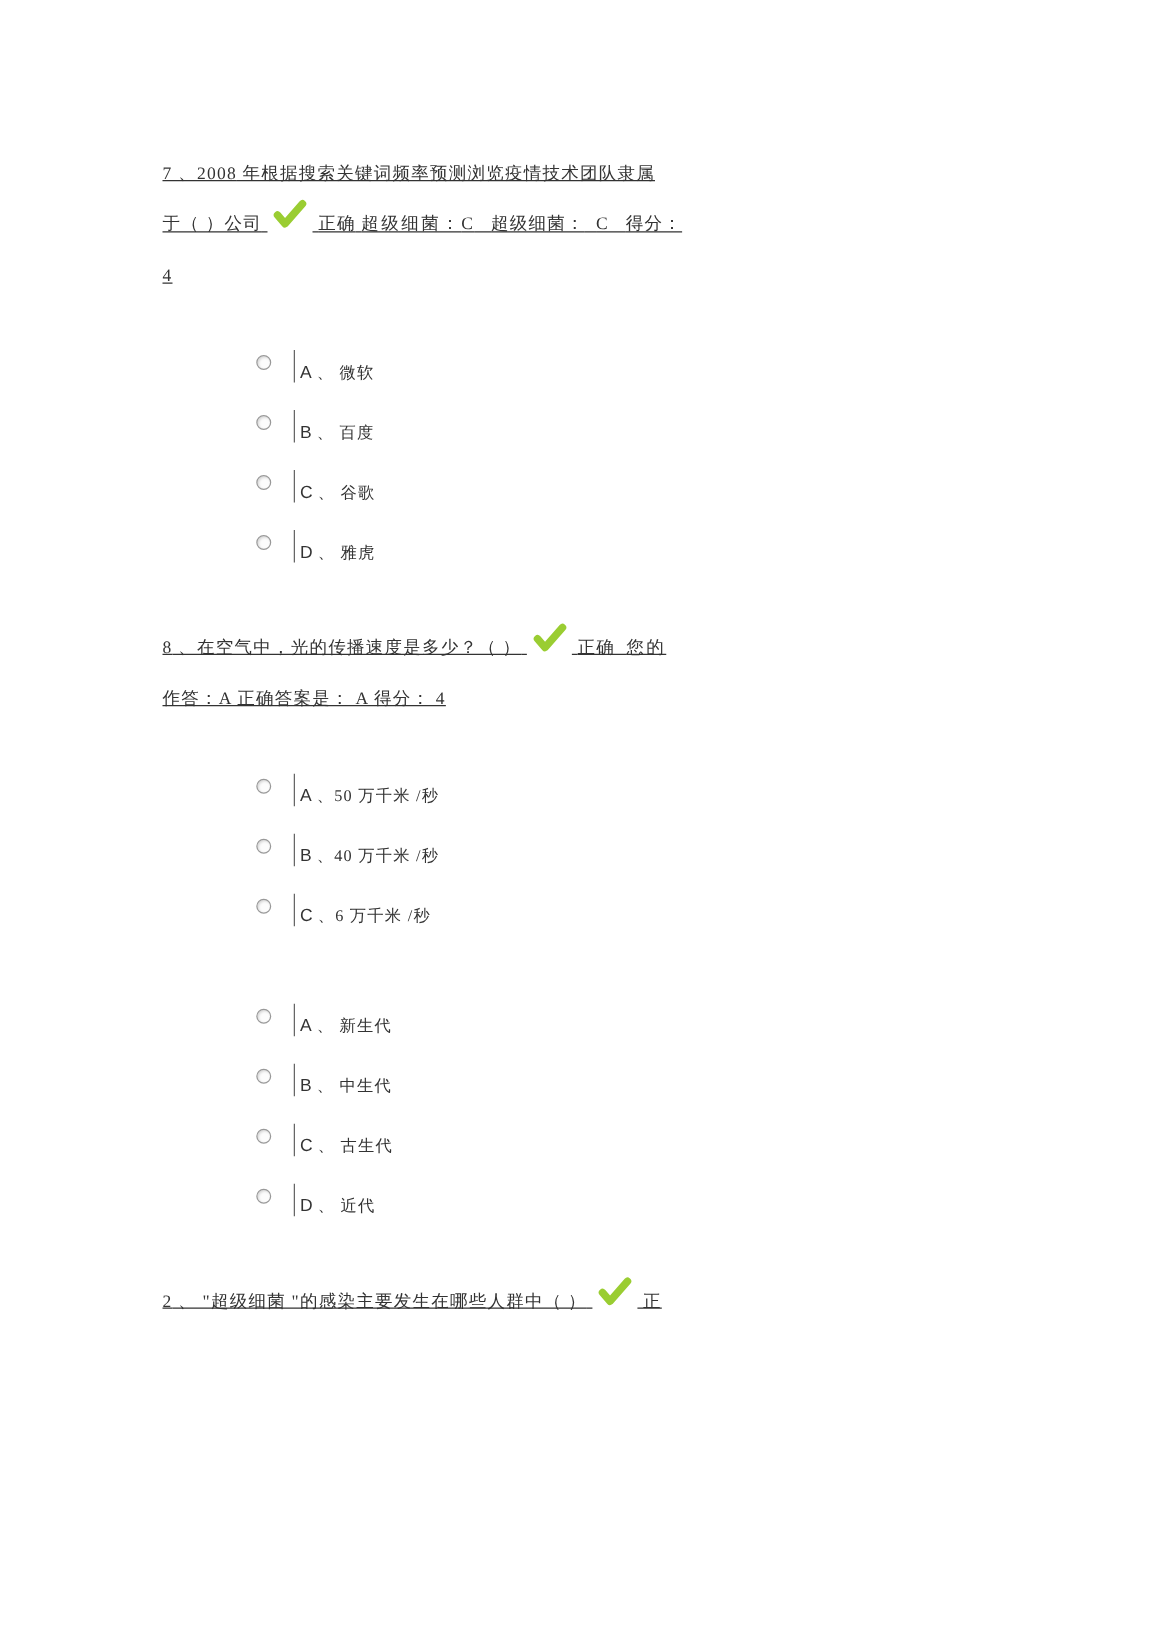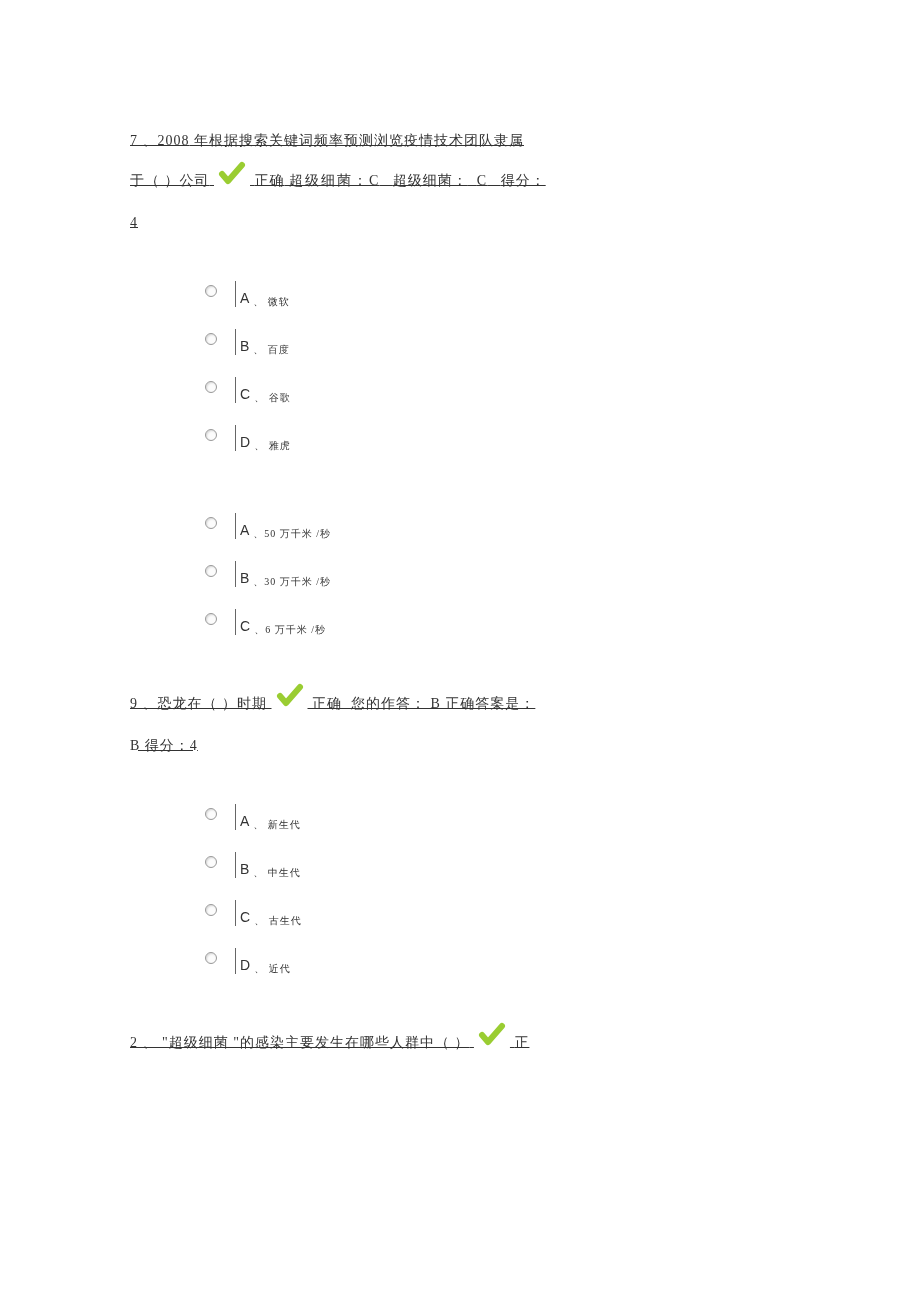--- a/index.html
+++ b/index.html
@@ -53,21 +53,21 @@
       margin-bottom: 8px;
     }
     .opt-label {
       font-family: Arial, sans-serif;
       font-size: 14px;
       align-self: flex-end;
       margin-bottom: 6px;
       margin-right: 4px;
     }
     .opt-text {
-      font-size: 10px;
+      font-size: 13px;
       align-self: flex-end;
       margin-bottom: 6px;
       letter-spacing: 1px;
     }
     .wide { letter-spacing: 2px; }
   </style>
 </head>
 <body>
 
 <div class="question-block">
@@ -107,54 +107,54 @@
     <div class="option-row">
       <div class="radio-circle"></div>
       <div class="opt-sep"></div>
       <div class="opt-label">D</div>
       <div class="opt-text">、 雅虎</div>
     </div>
   </div>
 </div>
 
 <div class="question-block">
+  <div class="q-text">
+    <span>8</span><span> 、在空气中，光的传播速度是多少？（         ）</span>
+    <span class="checkmark">
+      <svg width="28" height="26" viewBox="0 0 28 26">
+          <path d="M4 13 L10 20 L24 4" stroke="#9ACD32" stroke-width="6" fill="none" stroke-linecap="round" stroke-linejoin="round"></path>
+        </svg>
+    </span>
+    <span>正确</span>
+    &nbsp;<span class="wide">您的</span><br>
+    <span>作答：A   正确答案是：  A   得分：  4</span>
+  </div>
   <div class="options">
     <div class="option-row">
       <div class="radio-circle"></div>
       <div class="opt-sep"></div>
       <div class="opt-label">A</div>
       <div class="opt-text"> 、50  万千米  /秒</div>
     </div>
     <div class="option-row">
       <div class="radio-circle"></div>
       <div class="opt-sep"></div>
       <div class="opt-label">B</div>
-      <div class="opt-text"> 、30  万千米  /秒</div>
+      <div class="opt-text"> 、40  万千米  /秒</div>
     </div>
     <div class="option-row">
       <div class="radio-circle"></div>
       <div class="opt-sep"></div>
       <div class="opt-label">C</div>
       <div class="opt-text"> 、6  万千米  /秒</div>
     </div>
   </div>
 </div>
 
 <div class="question-block">
-  <div class="q-text">
-    <span>9</span><span> 、恐龙在（     ）时期</span>
-    <span class="checkmark">
-      <svg width="28" height="26" viewBox="0 0 28 26">
-          <path d="M4 13 L10 20 L24 4" stroke="#9ACD32" stroke-width="6" fill="none" stroke-linecap="round" stroke-linejoin="round"></path>
-        </svg>
-    </span>
-    <span>正确</span>
-    &nbsp;<span>您的作答：  B    正确答案是：</span><br>
-    <span>B   得分：4</span>
-  </div>
   <div class="options">
     <div class="option-row">
       <div class="radio-circle"></div>
       <div class="opt-sep"></div>
       <div class="opt-label">A</div>
       <div class="opt-text"> 、 新生代</div>
     </div>
     <div class="option-row">
       <div class="radio-circle"></div>
       <div class="opt-sep"></div>

